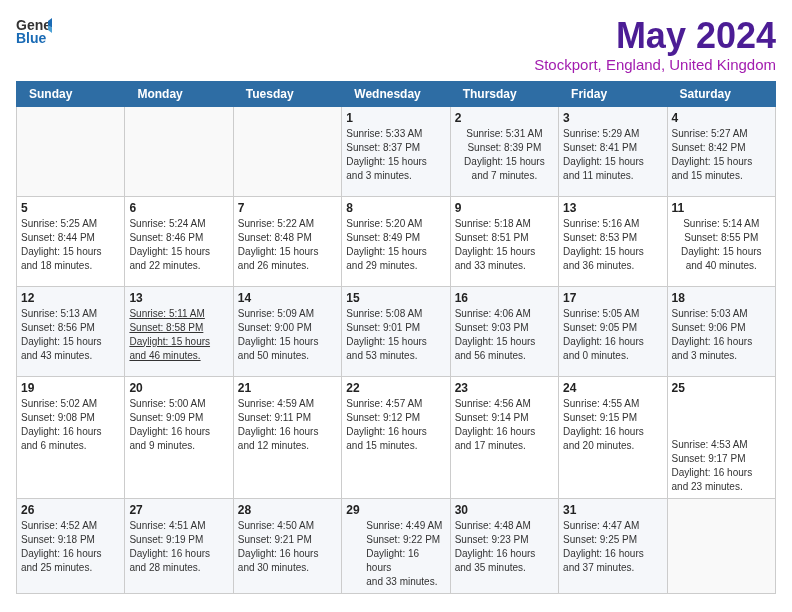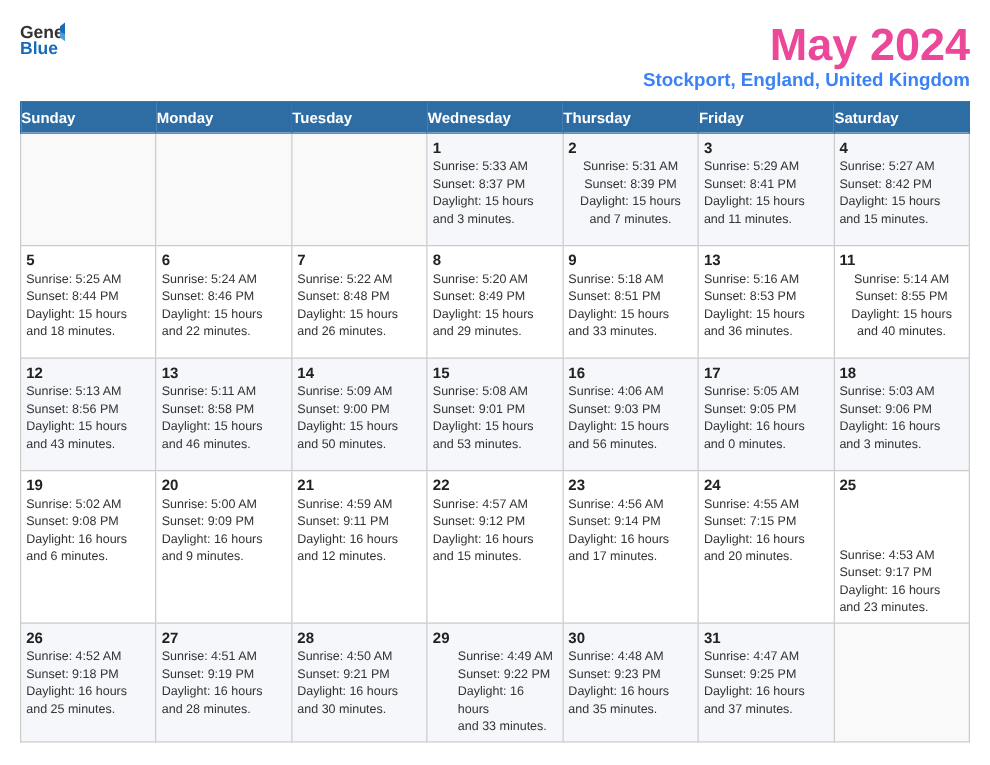--- a/index.html
+++ b/index.html
@@ -20,39 +20,39 @@
       display: flex;
       align-items: center;
       gap: 4px;
     }
     .title-area {
       text-align: right;
     }
     .month-title {
       font-size: 36px;
       font-weight: bold;
-      color: #ec4899;
+      color: #4c1d95;
       line-height: 1.1;
     }
     .subtitle {
       font-size: 15px;
-      color: #3b82f6;
-      font-weight: bold;
+      color: #a21caf;
+      font-weight: normal;
     }
     table {
       width: 100%;
       border-collapse: collapse;
       table-layout: fixed;
     }
     thead th {
       background-color: #2e6da4;
       color: #fff;
       font-size: 12px;
       font-weight: bold;
-      padding: 5px 0;
+      padding: 5px 12px;
       text-align: left;
       border: 1px solid #2e6da4;
     }
     tbody td {
       border: 1px solid #ccc;
       vertical-align: top;
       padding: 4px 4px;
       font-size: 10.5px;
       color: #333;
       min-height: 80px;
@@ -199,21 +199,21 @@
       <tr>
         <td>
           <span class="day-number">12</span>
           <div class="day-info" style="white-space: pre-line;">Sunrise: 5:13 AM
 Sunset: 8:56 PM
 Daylight: 15 hours
 and 43 minutes.</div>
         </td>
         <td>
           <span class="day-number">13</span>
-          <div class="day-info" style="white-space: pre-line;">Sunrise: 5:11 AM
+          <div class="day-info" style="white-space: pre-line; text-decoration: underline;">Sunrise: 5:11 AM
 Sunset: 8:58 PM
 Daylight: 15 hours
 and 46 minutes.</div>
         </td>
         <td>
           <span class="day-number">14</span>
           <div class="day-info" style="white-space: pre-line;">Sunrise: 5:09 AM
 Sunset: 9:00 PM
 Daylight: 15 hours
 and 50 minutes.</div>
@@ -279,21 +279,21 @@
         <td>
           <span class="day-number">23</span>
           <div class="day-info" style="white-space: pre-line;">Sunrise: 4:56 AM
 Sunset: 9:14 PM
 Daylight: 16 hours
 and 17 minutes.</div>
         </td>
         <td>
           <span class="day-number">24</span>
           <div class="day-info" style="white-space: pre-line;">Sunrise: 4:55 AM
-Sunset: 7:15 PM
+Sunset: 9:15 PM
 Daylight: 16 hours
 and 20 minutes.</div>
         </td>
         <td>
           <span class="day-number">25</span>
           <div class="day-info" style="white-space: pre-line; margin-top: 43px;">Sunrise: 4:53 AM
 Sunset: 9:17 PM
 Daylight: 16 hours
 and 23 minutes.</div>
         </td>

